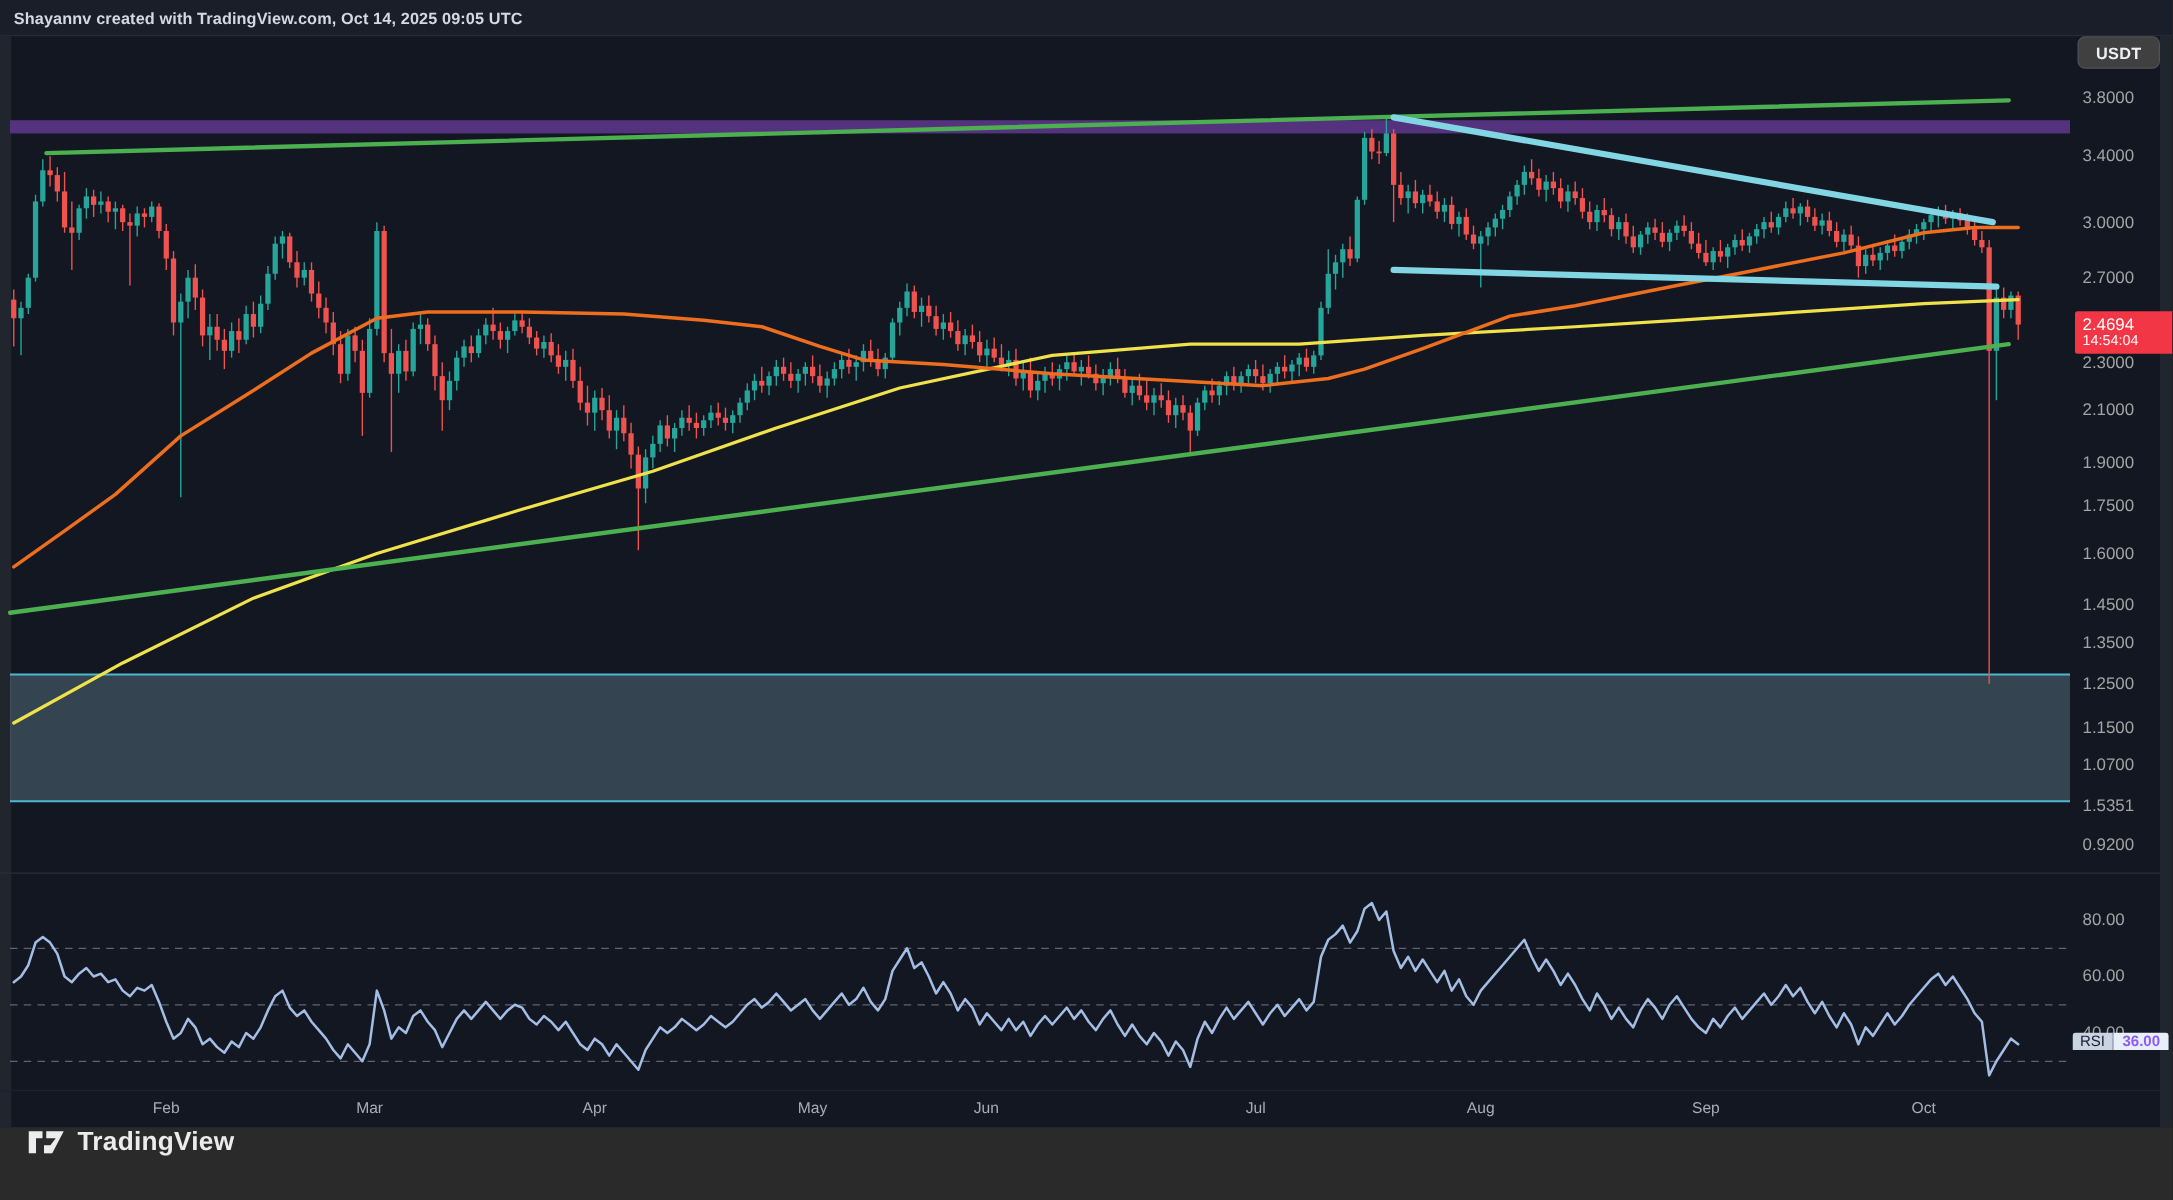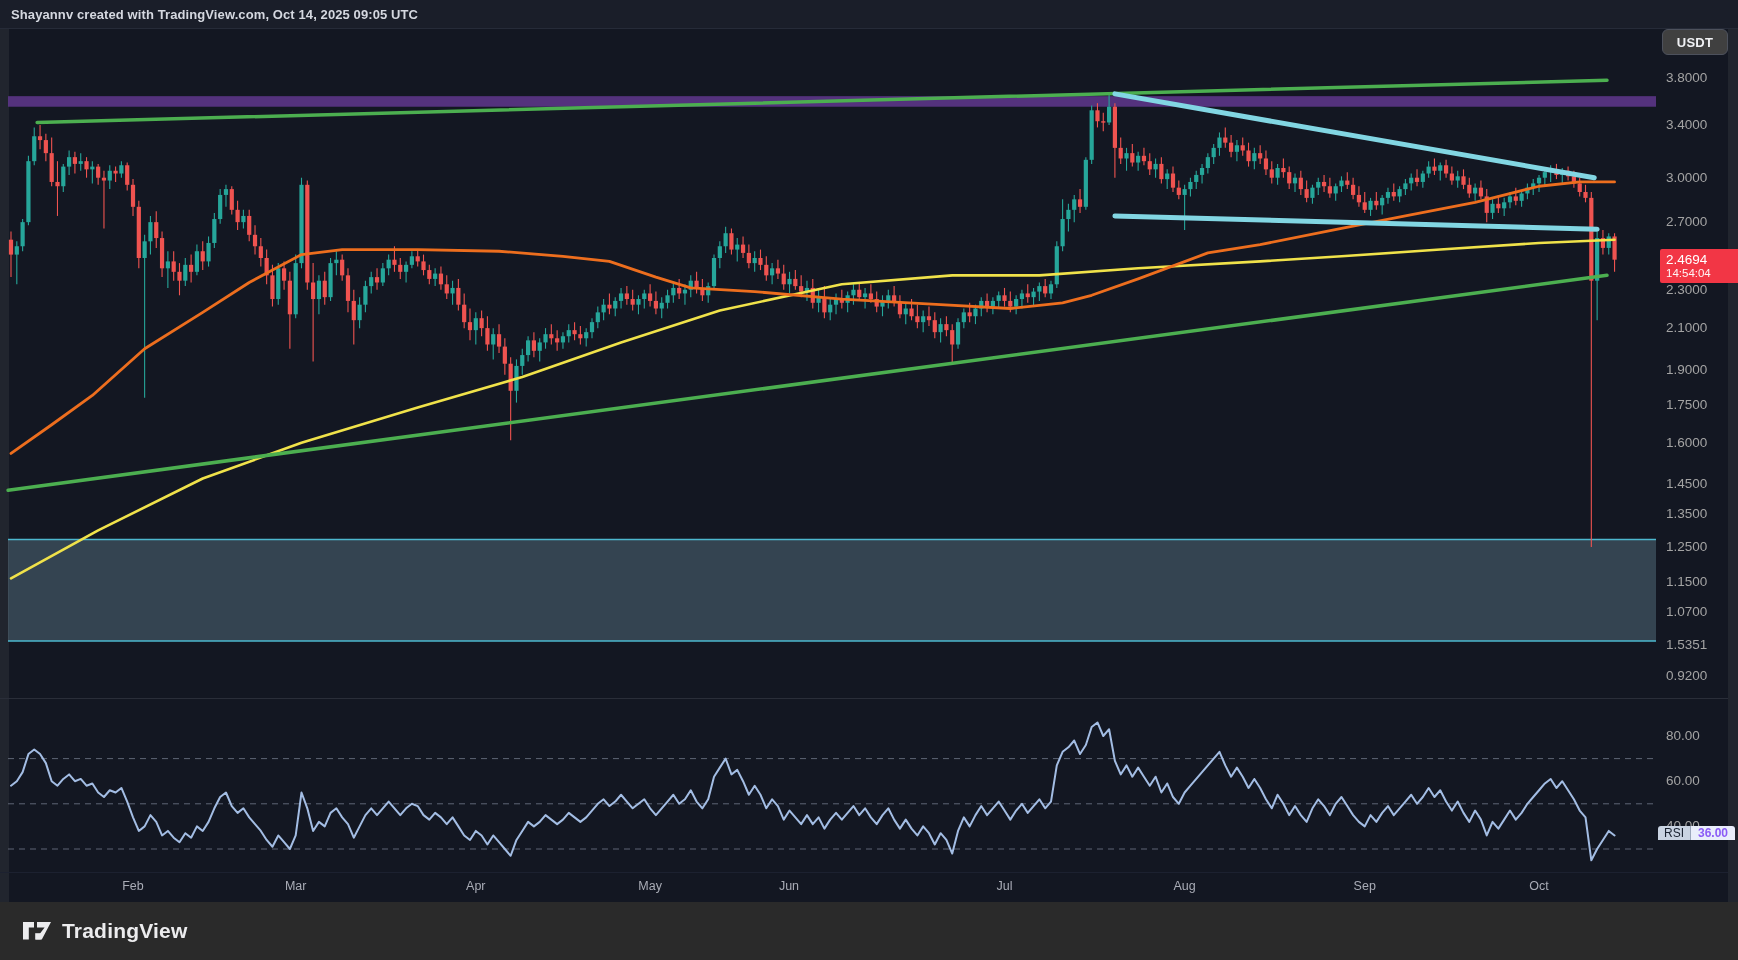--- a/index.html
+++ b/index.html
@@ -53,21 +53,21 @@
   #rsi-badge .seg1{background:#c9d3e2;color:#18202f;display:flex;align-items:center;padding:0 6px;font-weight:400;}
   #rsi-badge .seg2{background:#e9eefb;color:#8b5cf6;display:flex;align-items:center;padding:0 7px;font-weight:700;border-left:1px solid #9aa6bb;}
   
   .month-label{
     position:absolute;top:879px;height:15px;line-height:15px;transform:translateX(-50%);
     font-size:12.5px;color:#a9acb6;z-index:3;
   }
   
   #footer{
     position:absolute;left:0;top:902px;width:1738px;height:58px;background:#2a2a2a;z-index:5;
-    display:flex;align-items:center;
+    display:flex;align-items:flex-start;
   }
   #brand{display:flex;align-items:center;margin-left:22px;gap:10px;cursor:pointer;}
   #brand .brand-text{font-size:21px;font-weight:700;color:#ececee;letter-spacing:.2px;}
 </style>
 </head>
 <body>
 
 <div id="root">
 
   <div id="chartbg"></div>

